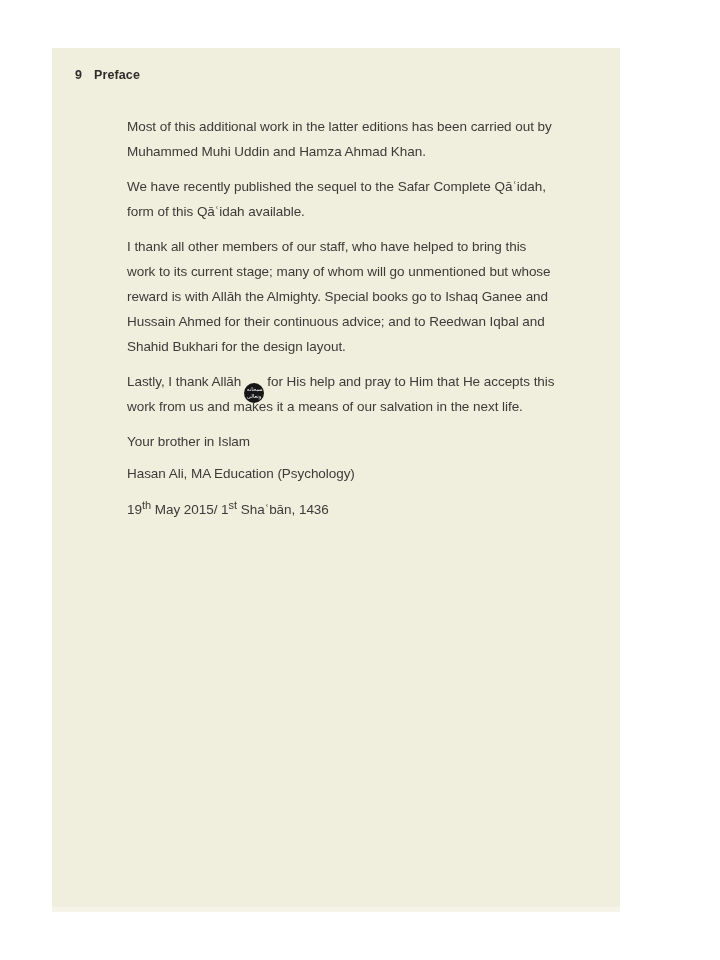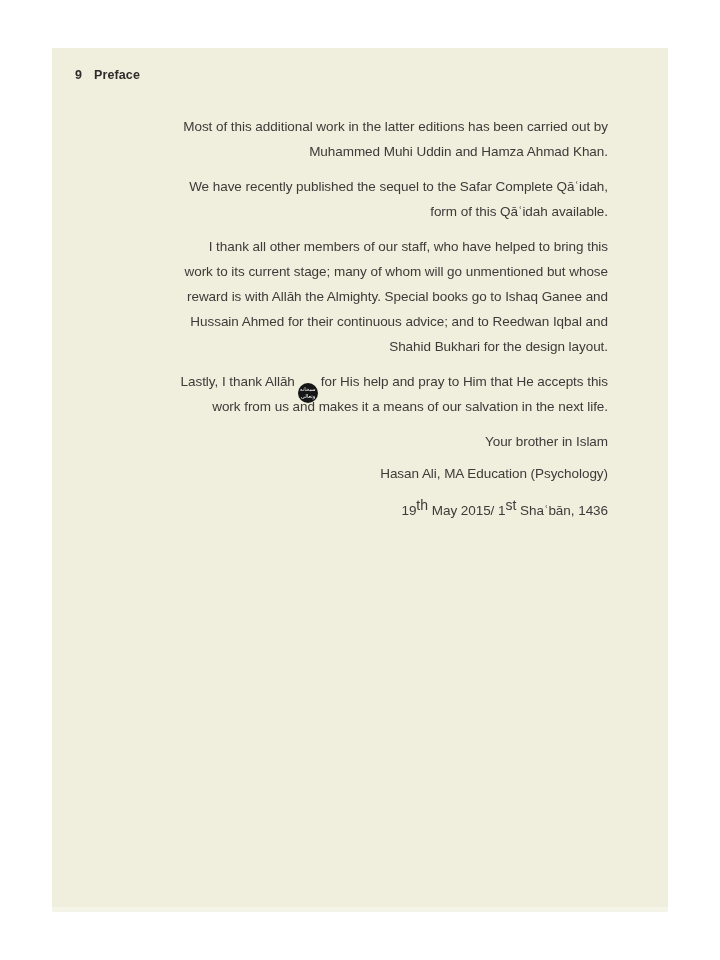--- a/index.html
+++ b/index.html
@@ -5,21 +5,21 @@
   html, body {
     margin: 0;
     padding: 0;
     background: #ffffff;
     width: 720px;
     height: 960px;
     font-family: "Liberation Sans", sans-serif;
   }
   .canvas {
     position: relative;
-    width: 720px;
+    width: 620px;
     height: 960px;
     background: #ffffff;
     overflow: hidden;
   }
   .page {
     position: absolute;
     left: 52px;
     top: 48px;
     width: 616px;
     height: 864px;
@@ -48,26 +48,25 @@
   .para {
     margin: 0 0 10px 0;
   }
   .sig {
     margin: 0 0 7px 0;
   }
   .line {
     height: 25px;
     line-height: 25px;
     white-space: pre;
-    text-align: right;
   }
   .italic {
   }
   .sup {
-    font-size: 14px;
+    font-size: 11px;
     vertical-align: 5px;
     letter-spacing: 0;
   }
   .emblem {
     display: inline-flex;
     flex-direction: column;
     align-items: center;
     justify-content: center;
     width: 20px;
     height: 20px;

